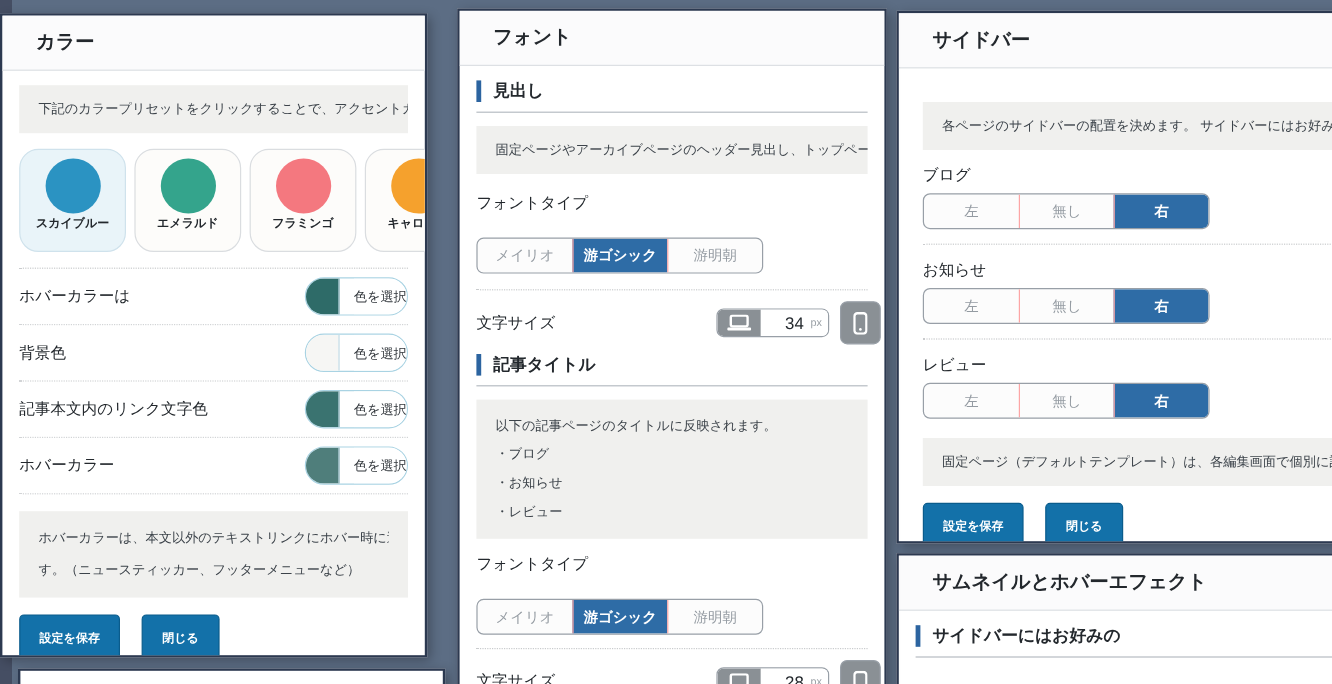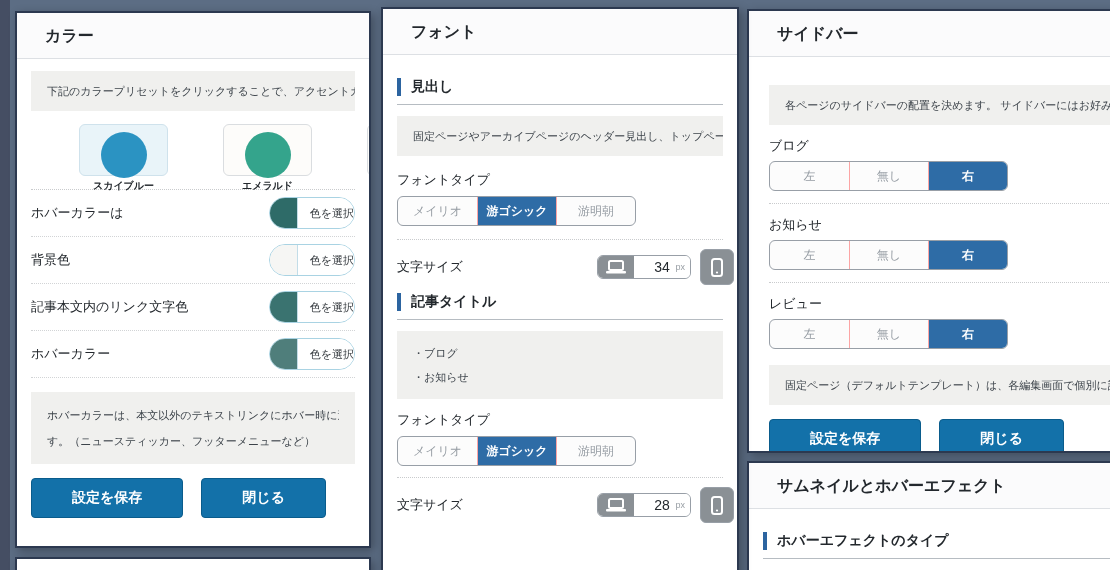--- a/index.html
+++ b/index.html
@@ -31,26 +31,26 @@
 
   .note {
     background:#f0f0ee; color:#3c434a;
     font-size:11px; line-height:14px;
     padding:13px 16px;
     white-space:nowrap; overflow:hidden;
   }
   .note .line { white-space:nowrap; overflow:hidden; }
 
   
-  #color-panel { left:15px; top:11px; width:356px; height:537px; z-index:2; }
+  #color-panel { left:0; top:11px; width:356px; height:537px; z-index:2; }
   .preset-row { display:flex; gap:7px; margin-top:13px; }
   .preset-card {
-    flex:none; width:89px; height:52px;
-    border:1px solid #dadde0; border-radius:6px;
-    background:#fdfcfa; text-align:center; cursor:pointer;margin-left:48px;
+    flex:none; width:89px; height:86px;
+    border:1px solid #dadde0; border-radius:16px;
+    background:#fdfcfa; text-align:center; cursor:pointer;
   }
   .preset-card.selected { background:#e9f4f9; border-color:#cfe2ec; }
   .preset-circle { width:46px; height:46px; border-radius:50%; margin:7px auto 1px; }
   .preset-label { font-size:10px; font-weight:bold; color:#23282d; white-space:nowrap; }
 
   .dotted-sep { border-top:1px dotted #c9cbcd; margin-top:13px; }
 
   .color-row {
     display:flex; justify-content:space-between; align-items:center;
     height:47px; border-bottom:1px dotted #d2d4d6;
@@ -62,44 +62,44 @@
     overflow:hidden; background:#fff; cursor:pointer;gap:12px;
   }
   .picker-swatch { width:38px; border-right:1px solid #c3dde8; }
   .picker-btn {
     flex:1; display:flex; align-items:center; justify-content:center;
     font-size:11px; color:#32373c; background:#fff; white-space:nowrap;
   }
 
   .btn-row { display:flex; gap:18px; margin-top:14px; }
   .btn {
-    height:40px; padding:0 40px;
+    height:40px; padding:0 16px;
     display:flex; align-items:center; justify-content:center;
     background:#1371a9; border:1px solid #0a5c8c; border-radius:4px;
-    color:#fff; font-weight:bold; font-size:14px;
+    color:#fff; font-weight:bold; font-size:10px;
     white-space:nowrap; cursor:pointer;
   }
 
   
   #bottom-left-panel { left:15px; top:557px; width:356px; height:40px; z-index:2; }
 
   
   #font-panel { left:381px; top:7px; width:358px; height:640px; z-index:3; }
   .section-head {
     display:flex; align-items:center; gap:10px;
-    margin-top:11px; font-size:14px; font-weight:bold; color:#23282d;
+    margin-top:0; font-size:14px; font-weight:bold; color:#23282d;
     white-space:nowrap;
   }
   .section-bar { flex:none; width:4px; height:18px; background:#2c64a0; }
   .section-rule { border-top:1px solid #b6bcc2; margin-top:8px; }
 
   .field-label { margin-top:15px; font-size:13px; color:#23282d; white-space:nowrap; }
 
   .segmented {
-    display:flex; width:239px; height:30px; margin-top:7px;
+    display:flex; width:239px; height:30px; margin-top:20px;
     border:1px solid #989fa7; border-radius:6px;
     overflow:hidden; background:#fcfcfc;
   }
   .segment {
     width:79px; display:flex; align-items:center; justify-content:center;
     font-size:12px; color:#949ba2; white-space:nowrap; cursor:pointer;
   }
   .segment + .segment { border-left:1px solid #fca5a5; }
   .segment.selected { background:#2e6ca6; color:#fff; font-weight:bold; }
 
@@ -149,20 +149,24 @@
     <div class="note">下記のカラープリセットをクリックすることで、アクセントカラーや背景</div>
 
     <div class="preset-row">
       <div class="preset-card selected">
         <div class="preset-circle" style="background: rgb(43, 147, 194);"></div>
         <div class="preset-label">スカイブルー</div>
       </div>
       <div class="preset-card">
         <div class="preset-circle" style="background: rgb(52, 164, 140);"></div>
         <div class="preset-label">エメラルド</div>
+      </div>
+      <div class="preset-card">
+        <div class="preset-circle" style="background: rgb(244, 120, 127);"></div>
+        <div class="preset-label">フラミンゴ</div>
       </div>
       <div class="preset-card">
         <div class="preset-circle" style="background: rgb(245, 161, 45);"></div>
         <div class="preset-label">キャロット</div>
       </div>
     </div>
 
     <div class="dotted-sep"></div>
 
     <div class="color-row">
@@ -253,22 +257,24 @@
       </div>
     </div>
 
     <div class="section-head" style="margin-top:8px;">
       <span class="section-bar"></span>
       <span>記事タイトル</span>
     </div>
     <div class="section-rule"></div>
 
     <div class="note" style="margin-top:11px; padding:10px 16px; line-height:24px;">
+      <div class="line">以下の記事ページのタイトルに反映されます。</div>
       <div class="line">・ブログ</div>
       <div class="line">・お知らせ</div>
+      <div class="line">・レビュー</div>
     </div>
 
     <div class="field-label" style="margin-top:12px;">フォントタイプ</div>
     <div class="segmented">
       <div class="segment">メイリオ</div>
       <div class="segment selected">游ゴシック</div>
       <div class="segment">游明朝</div>
     </div>
 
     <div class="dotted-sep" style="margin-top:11px;"></div>
@@ -339,17 +345,17 @@
       <div class="btn">閉じる</div>
     </div>
   </div>
 </div>
 
 <div class="panel" id="thumbnail-panel">
   <div class="panel-header">サムネイルとホバーエフェクト</div>
   <div class="panel-body">
     <div class="section-head">
       <span class="section-bar"></span>
-      <span>ホバーエフェクトのタイプ</span>
+      <span>サイドバーにはお好みの</span>
     </div>
     <div class="section-rule"></div>
   </div>
 </div>
 
 </body></html>

